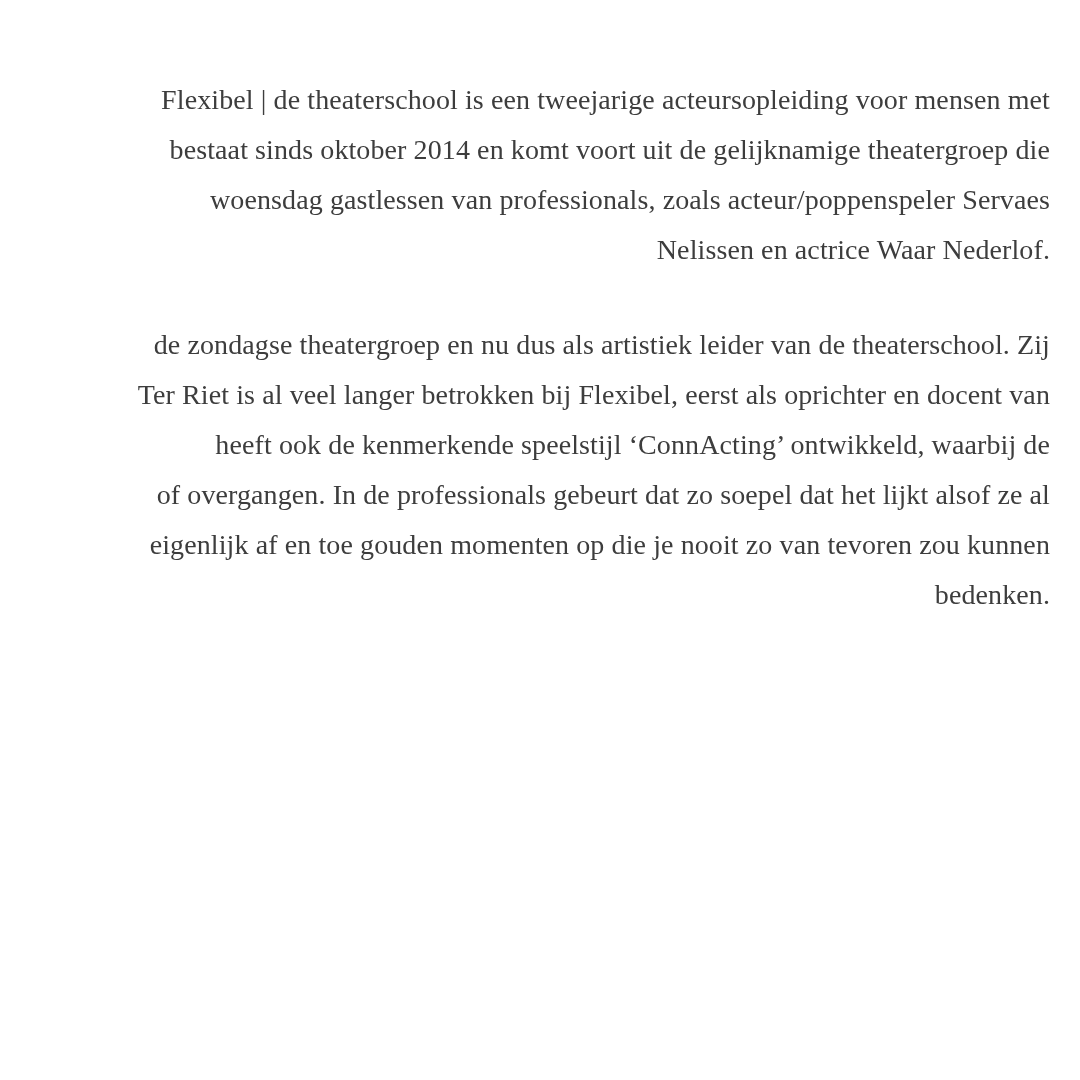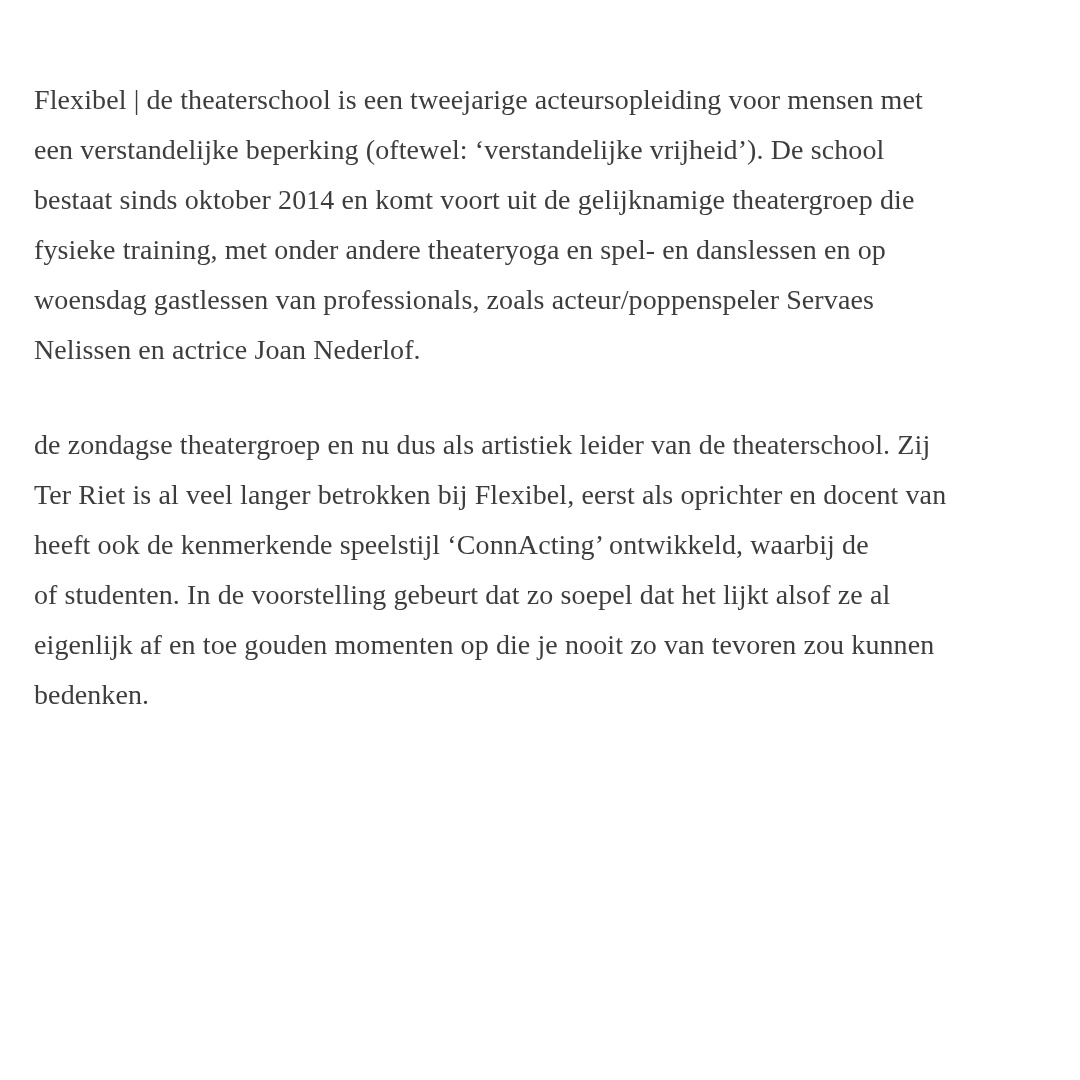--- a/index.html
+++ b/index.html
@@ -12,44 +12,43 @@
     height: 1080px;
     overflow: hidden;
     font-family: "Liberation Serif", "DejaVu Serif", serif;
     color: #3d3d3d;
   }
   .article {
     padding: 75px 30px 0 34px;
   }
   .paragraph {
     margin: 0 0 45px 0;
+    text-align: right;
   }
   .text-line {
     font-size: 28px;
     line-height: 50px;
     white-space: nowrap;
     letter-spacing: 0.1px;
   }
 </style>
 </head>
 <body>
 
 <main class="article">
 
   <p class="paragraph">
     <span class="text-line" style="display:block">Flexibel | de theaterschool is een tweejarige acteursopleiding voor mensen met</span>
-    <span class="text-line" style="display:block">een verstandelijke beperking (oftewel: ‘verstandelijke vrijheid’). De school</span>
     <span class="text-line" style="display:block">bestaat sinds oktober 2014 en komt voort uit de gelijknamige theatergroep die</span>
-    <span class="text-line" style="display:block">fysieke training, met onder andere theateryoga en spel- en danslessen en op</span>
     <span class="text-line" style="display:block">woensdag gastlessen van professionals, zoals acteur/poppenspeler Servaes</span>
-    <span class="text-line" style="display:block">Nelissen en actrice Joan Nederlof.</span>
+    <span class="text-line" style="display:block">Nelissen en actrice Waar Nederlof.</span>
   </p>
 
   <p class="paragraph">
     <span class="text-line" style="display:block">de zondagse theatergroep en nu dus als artistiek leider van de theaterschool. Zij</span>
     <span class="text-line" style="display:block">Ter Riet is al veel langer betrokken bij Flexibel, eerst als oprichter en docent van</span>
     <span class="text-line" style="display:block">heeft ook de kenmerkende speelstijl ‘ConnActing’ ontwikkeld, waarbij de</span>
-    <span class="text-line" style="display:block">of studenten. In de voorstelling gebeurt dat zo soepel dat het lijkt alsof ze al</span>
+    <span class="text-line" style="display:block">of overgangen. In de professionals gebeurt dat zo soepel dat het lijkt alsof ze al</span>
     <span class="text-line" style="display:block">eigenlijk af en toe gouden momenten op die je nooit zo van tevoren zou kunnen</span>
     <span class="text-line" style="display:block">bedenken.</span>
   </p>
 
 </main>
 
 </body></html>

